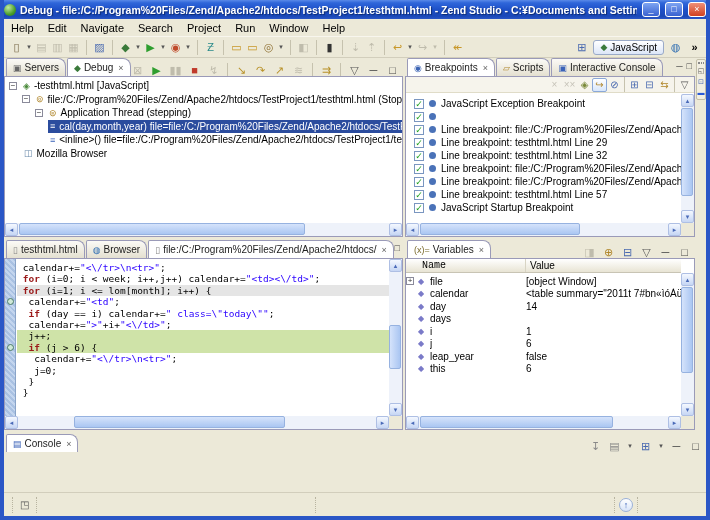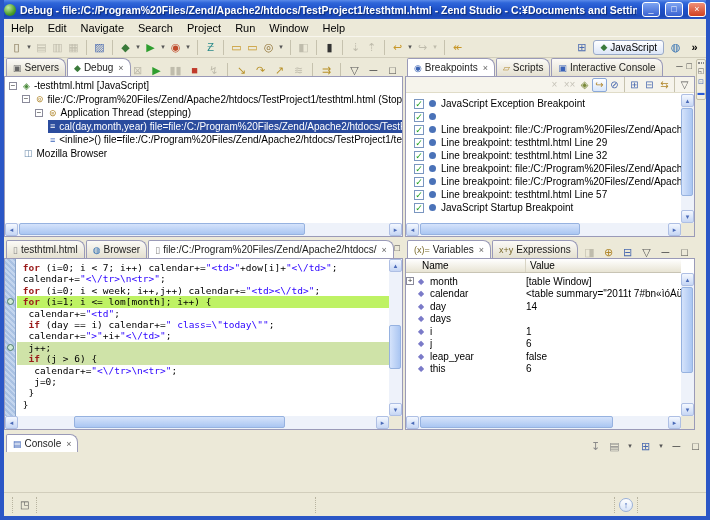--- a/index.html
+++ b/index.html
@@ -51,28 +51,28 @@
   .bp-row {height:13px;display:flex;align-items:center;gap:5px;padding-left:8px;font-size:10px;white-space:nowrap;}
   .cb {flex:0 0 auto;width:10px;height:10px;border:1px solid #7a96c0;background:#fff;color:#21a121;font-size:9px;line-height:9px;text-align:center;}
   .bpdot {flex:0 0 auto;width:7px;height:7px;border-radius:50%;background:#4a72b8;}
   
   .ruler {position:absolute;left:0;top:0;bottom:13px;width:11px;
     background:repeating-linear-gradient(45deg,#a9c1e2 0 2px,#c3d5ee 2px 4px);border-right:1px solid #8aa4c8;}
   .mk {position:absolute;left:2px;width:7px;height:7px;border-radius:50%;border:1px solid #4a7a6a;background:#cfe8d8;}
   .code {position:absolute;left:12px;right:13px;top:0;bottom:13px;background:#fff;overflow:hidden;padding-top:3px;
     font-family:"DejaVu Sans Mono",monospace;font-size:9.5px;}
   .cl {height:11.4px;line-height:11.4px;white-space:pre;}
-  .cl.current {background:#bef264;}
+  .cl.current {background:#e5e5e5;}
   .cl.green {background:#cfe3a8;}
   .k {color:#9b1a1a;font-weight:bold;}
   .s {color:#2a00ff;}
   .p {color:#000;}
   
   .vhead {position:absolute;left:0;right:13px;top:0;height:14px;display:flex;background:linear-gradient(#ffffff,#e8e4d4);border-bottom:1px solid #c8c4b4;font-size:10px;}
-  .vhead .h1 {width:120px;padding-left:16px;border-right:1px solid #d8d4c4;line-height:14px;}
+  .vhead .h1 {width:120px;padding-left:16px;border-right:1px solid #d8d4c4;line-height:14px;font-family:Liberation Mono, monospace;}
   .vhead .h2 {flex:1;padding-left:4px;line-height:14px;}
   .vrows {position:absolute;left:0;right:13px;top:14px;bottom:13px;overflow:hidden;background:#fff;padding-top:2px;}
   .vrow {height:12.5px;display:flex;align-items:center;font-size:10px;white-space:nowrap;}
   .vexp {width:12px;flex:0 0 auto;display:flex;justify-content:center;}
   .vicon {width:12px;flex:0 0 auto;color:#7a7ac8;font-size:8px;}
   .vname {width:96px;flex:0 0 auto;overflow:hidden;}
   .vvalue {flex:1;overflow:hidden;}
   
   .sb {position:absolute;background:#eef2fa;}
   .sb-ar {position:absolute;width:13px;height:13px;border:1px solid #aebfe4;border-radius:2px;background:linear-gradient(#f4f8ff,#c6d6f4);
@@ -389,21 +389,20 @@
   <div class="tab-ctrl">
     <span>─</span>
     <span>□</span>
   </div>
   <div class="panel-body">
     <div class="ruler" id="ed-ruler">
         <span class="mk" style="top: 39.2px;"></span>
         <span class="mk" style="top: 84.8px;"></span>
       </div>
     <div class="code" id="ed-code">
-        <div class="cl"><span class="p"> </span><span class="k">for</span><span class="p"> (i=0; i &lt; 7; i++) calendar+=</span><span class="s">"&lt;td&gt;"</span><span class="p">+dow[i]+</span><span class="s">"&lt;\/td&gt;"</span><span class="p">;</span></div>
         <div class="cl"><span class="p"> calendar+=</span><span class="s">"&lt;\/tr&gt;\n&lt;tr&gt;"</span><span class="p">;</span></div>
         <div class="cl"><span class="p"> </span><span class="k">for</span><span class="p"> (i=0; i &lt; week; i++,j++) calendar+=</span><span class="s">"&lt;td&gt;&lt;\/td&gt;"</span><span class="p">;</span></div>
         <div class="cl current"><span class="p"> </span><span class="k">for</span><span class="p"> (i=1; i &lt;= lom[month]; i++) {</span></div>
         <div class="cl"><span class="p">  calendar+=</span><span class="s">"&lt;td"</span><span class="p">;</span></div>
         <div class="cl"><span class="p">  </span><span class="k">if</span><span class="p"> (day == i) calendar+=</span><span class="s">" class=\"today\""</span><span class="p">;</span></div>
         <div class="cl"><span class="p">  calendar+=</span><span class="s">"&gt;"</span><span class="p">+i+</span><span class="s">"&lt;\/td&gt;"</span><span class="p">;</span></div>
         <div class="cl green"><span class="p">  j++;</span></div>
         <div class="cl green"><span class="p">  </span><span class="k">if</span><span class="p"> (j &gt; 6) {</span></div>
         <div class="cl"><span class="p">   calendar+=</span><span class="s">"&lt;\/tr&gt;\n&lt;tr&gt;"</span><span class="p">;</span></div>
         <div class="cl"><span class="p">   j=0;</span></div>
@@ -424,46 +423,42 @@
   </div>
 </div>
 
 <div class="panel" style="left:405px;top:240px;width:290px;height:190px;">
   <div class="tabs" id="var-tabs">
       <div class="tab active">
         <span class="ticon" style="color: rgb(122, 106, 42);">(x)=</span>
         <span class="tlabel">Variables</span>
         <span class="tclose">×</span>
       </div>
-      <div class="tab">
-        <span class="ticon" style="color: rgb(122, 106, 42);">x+y</span>
-        <span class="tlabel">Expressions</span>
-      </div>
     </div>
   <div class="tab-ctrl" id="var-toolbar">
       <span class="tb-btn dis" style="color: rgb(138, 134, 120);">◨</span>
       <span class="tb-btn" style="color: rgb(176, 134, 42);">⊕</span>
       <span class="tb-btn" style="color: rgb(74, 106, 176);">⊟</span>
       <span class="tb-btn" style="color: rgb(85, 85, 85);">▽</span>
       <span class="tb-btn" style="color: rgb(68, 68, 68);">─</span>
       <span class="tb-btn" style="color: rgb(68, 68, 68);">□</span>
     </div>
   <div class="panel-body">
     <div class="vhead">
       <span class="h1">Name</span>
       <span class="h2">Value</span>
     </div>
     <div class="vrows" id="var-rows">
         <div class="vrow">
           <span class="vexp">
             <span class="exp">+</span>
           </span>
           <span class="vicon">◆</span>
-          <span class="vname">month</span>
-          <span class="vvalue">[table Window]</span>
+          <span class="vname">file</span>
+          <span class="vvalue">[object Window]</span>
         </div>
         <div class="vrow">
           <span class="vexp"></span>
           <span class="vicon">◆</span>
           <span class="vname">calendar</span>
           <span class="vvalue">&lt;table summary="2011t 7#bn«ìóÀü"&gt;¥n&lt;c</span>
         </div>
         <div class="vrow">
           <span class="vexp"></span>
           <span class="vicon">◆</span>

